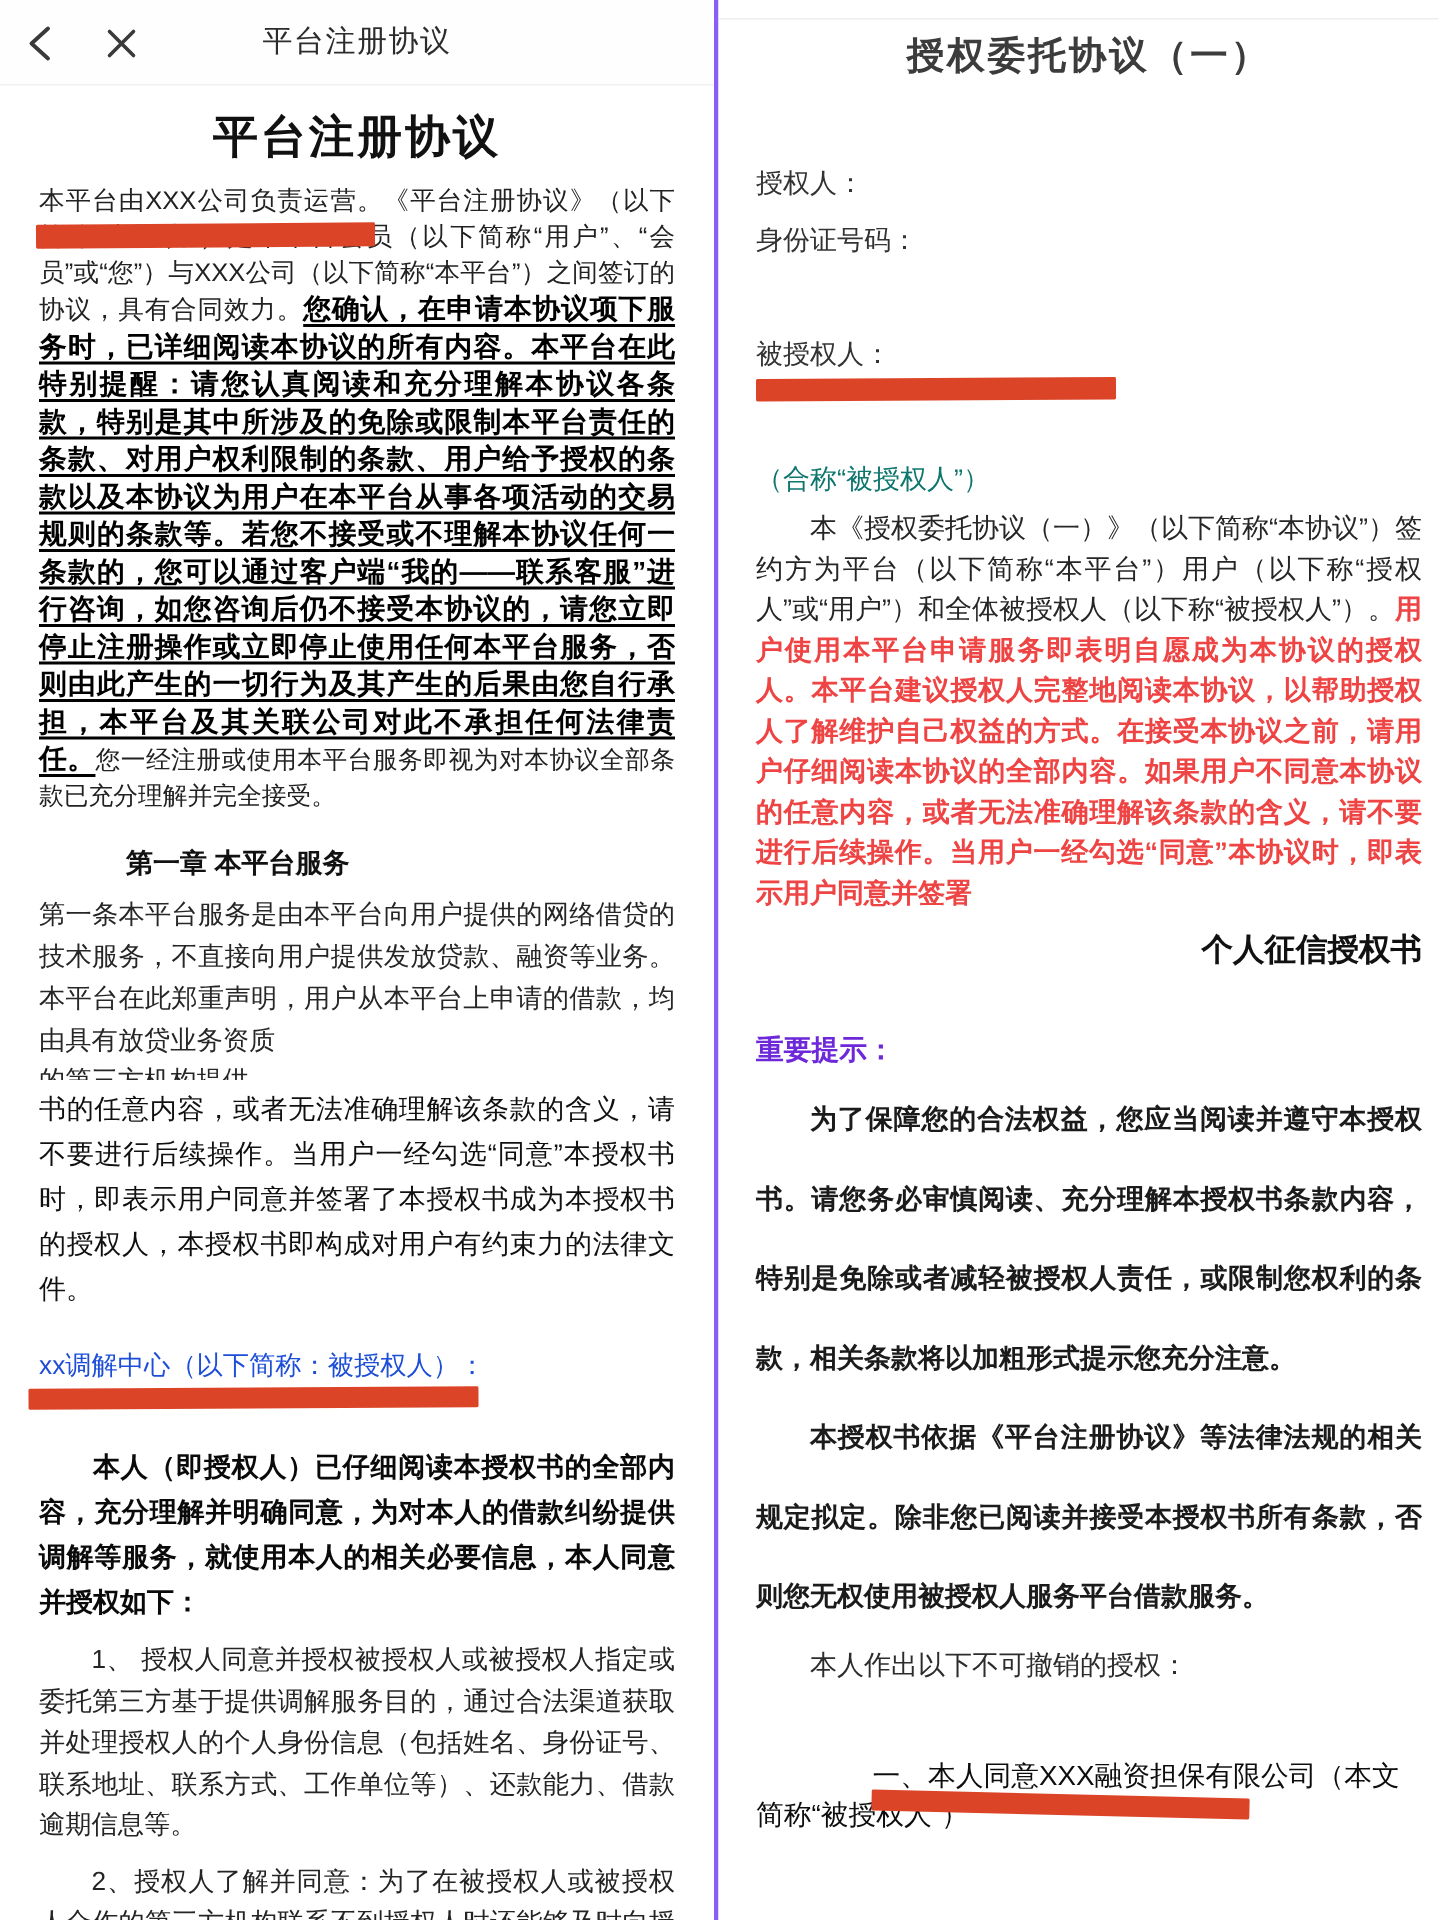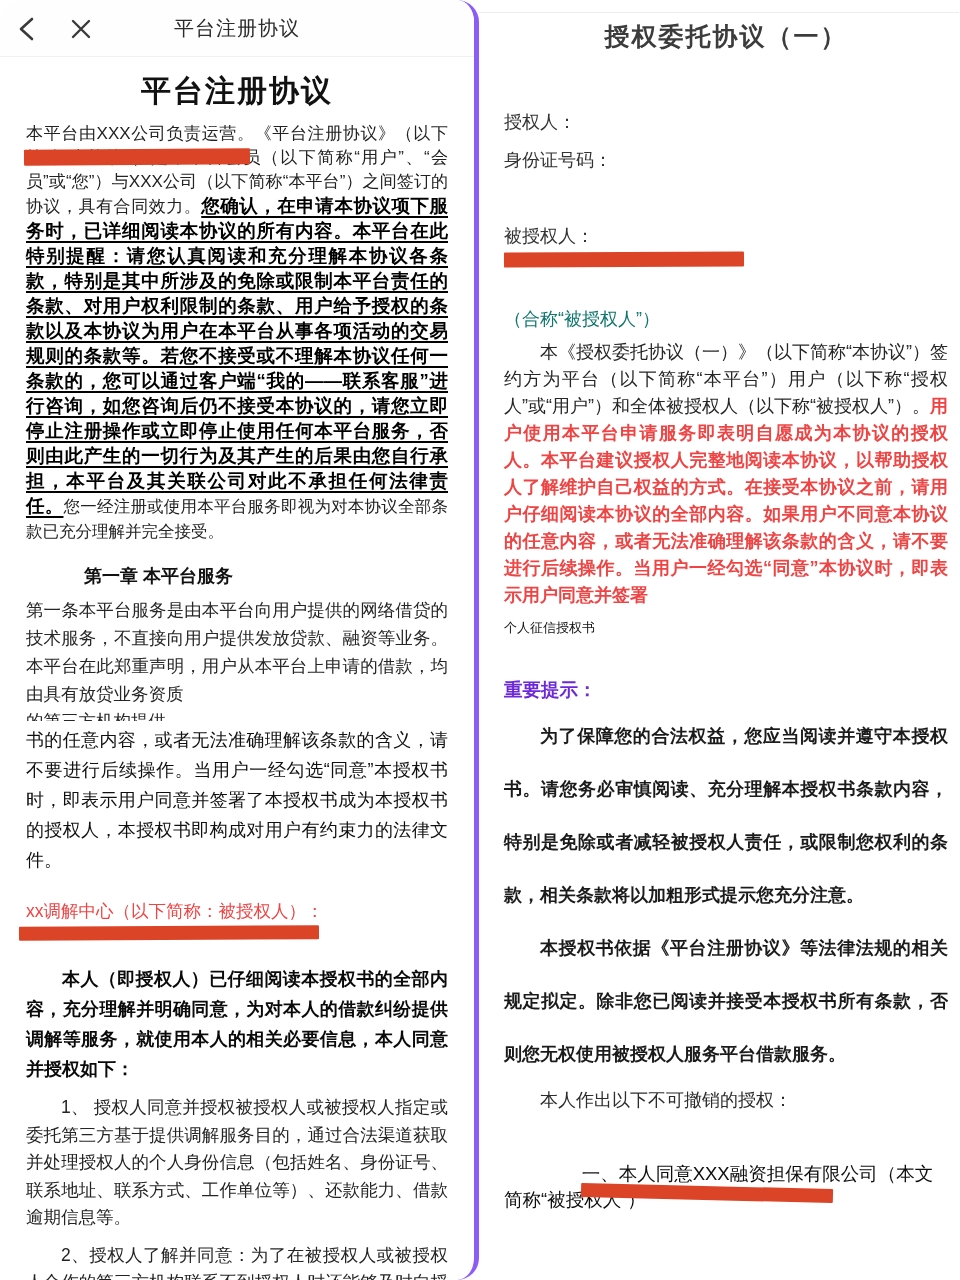--- a/index.html
+++ b/index.html
@@ -1,55 +1,55 @@
 <!DOCTYPE html>
 <html><head>
 <meta charset="utf-8">
 <style>
   * { margin:0; padding:0; box-sizing:border-box; }
   html,body { width:960px; height:1280px; overflow:hidden; background:#fff;
     font-family:"Liberation Sans","DejaVu Sans",sans-serif; color:#1f1f1f; }
   .screen { width:960px; height:1280px; display:flex; position:relative; }
 
   
-  .panel-left { width:479px; height:1280px; background:#fff; border-right:5px solid #8b5cf6; overflow:hidden; position:relative;border-radius:22px; }
+  .panel-left { width:479px; height:1280px; background:#fff; border-right:3px solid #8b5cf6; overflow:hidden; position:relative; }
   .nav { height:57px; position:relative; border-bottom:1px solid #f1f1f1; background:#fefefe; }
   .nav-btn { position:absolute; top:12px; width:34px; height:34px; display:flex; align-items:center; justify-content:center; cursor:pointer; background:none; border:none; }
   .nav-btn.back { left:10px; }
   .nav-btn.close { left:64px; }
   .nav-title { position:absolute; left:0; right:0; top:0; height:57px; line-height:57px; text-align:center; font-size:20px; color:#2c2c2c; letter-spacing:1px; }
   .l-content { padding:0 26px; position:relative; }
   .doc-title { margin-top:14px; text-align:center; font-size:30px; font-weight:bold; color:#111; letter-spacing:2px; }
   .p1 { position:relative; margin-top:10px; font-size:17px; line-height:24px; color:#222; text-align:justify; }
   .p1 .bold-u { font-size:18.5px; font-weight:bold; color:#000; text-decoration:underline; text-underline-offset:4px; text-decoration-thickness:1.5px; }
   .p1 .tail { font-size:16.5px; color:#222; }
   .redact-bar { position:absolute; left:-2px; top:27px; width:226px; height:16px; transform:rotate(-0.4deg); border-radius:1px; }
   .chapter { margin-top:20px; padding-left:58px; font-size:18px; font-weight:bold; color:#111; }
   .p2 { margin-top:8px; font-size:17.5px; line-height:28px; color:#262626; text-align:justify; }
   .p2-clip { height:13px; overflow:hidden; font-size:17.5px; line-height:26px; color:#262626; }
   .p3 { margin-top:4px; font-size:18px; line-height:30px; color:#101010; text-align:justify; }
-  .mediation { margin-top:24px; font-size:17.5px; color:#ef4444; position:relative; }
+  .mediation { margin-top:24px; font-size:17.5px; color:#1d4ed8; position:relative; }
   .mediation-bar { margin-top:3px; margin-left:-7px; width:300px; height:14px; transform:rotate(-0.3deg); border-radius:1px; }
   .p4 { margin-top:24px; font-size:18px; line-height:30px; font-weight:bold; color:#0a0a0a; text-indent:2em; text-align:justify; }
   .num-item { margin-top:10px; font-size:17.5px; line-height:27.5px; color:#242424; text-indent:2em; text-align:justify; }
 
   
   .panel-right { width:480px; height:1280px; background:#fff; overflow:hidden; position:relative; padding:16px 11px 0 25px; }
   .top-hairline { position:absolute; left:0; right:0; top:12px; height:1px; background:#ededed; }
   .r-title { text-align:center; font-size:25px; font-weight:bold; color:#3c3c3c; letter-spacing:2px; margin-top:4px; }
   .field { font-size:18px; color:#333; line-height:26px; }
   .field.authorizer { margin-top:56px; }
   .field.idnum { margin-top:12px; }
   .field.authorized { margin-top:50px; }
   .authorized-bar { margin-top:3px; width:240px; height:15px; transform:rotate(-0.3deg); border-radius:1px; }
   .joint { margin-top:40px; text-align:left; padding-right:116px; font-size:18px; color:#0f766e; }
   .s1-head { margin-top:36px; font-size:19px; font-weight:bold; color:#111; }
   .s1-para { margin-top:8px; font-size:18px; line-height:27px; color:#262626; text-indent:2em; text-align:justify; }
   .s1-para .s1-bold { font-weight:bold; color:#ef4444; }
-  .credit-title { margin-top:10px; text-align:left; font-size:13px; font-weight:normal; color:#111; }
+  .credit-title { margin-top:10px; text-align:right; font-size:21px; font-weight:bold; color:#111; }
   .notice-head { margin-top:40px; font-size:18.5px; font-weight:bold; color:#6d28d9; }
   .wide-para { margin-top:0; font-size:18px; line-height:53px; font-weight:bold; color:#1b1b1b; text-indent:2em; text-align:justify; }
   .wide-para.first { margin-top:8px; }
   .irrevocable { margin-top:6px; font-size:18px; line-height:26px; color:#2c2c2c; text-indent:2em; }
   .auth1 { margin-top:48px; position:relative; font-size:18.5px; font-weight:normal; color:#0d0d0d; text-indent:4.2em; line-height:26px; }
   .auth1-bar { position:absolute; left:77px; top:25px; width:252px; height:14px; transform:rotate(1.4deg); border-radius:1px; }
   svg { display:block; }
 </style>
 </head>
 <body>

